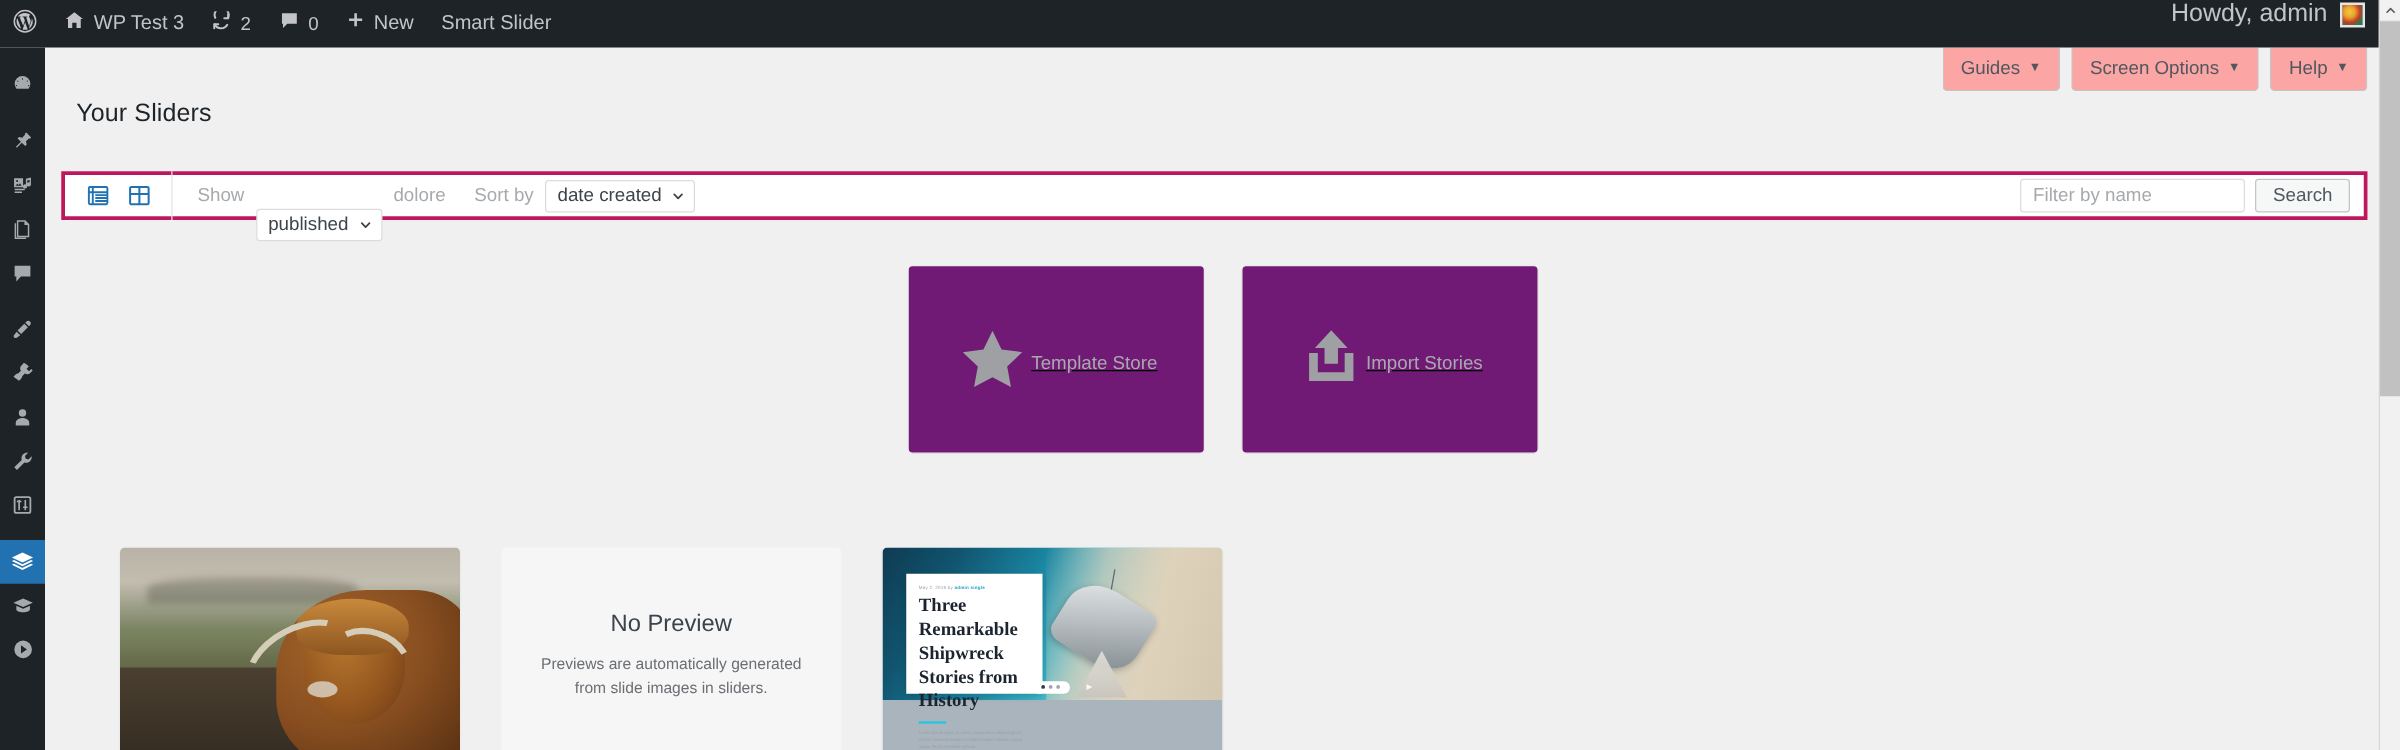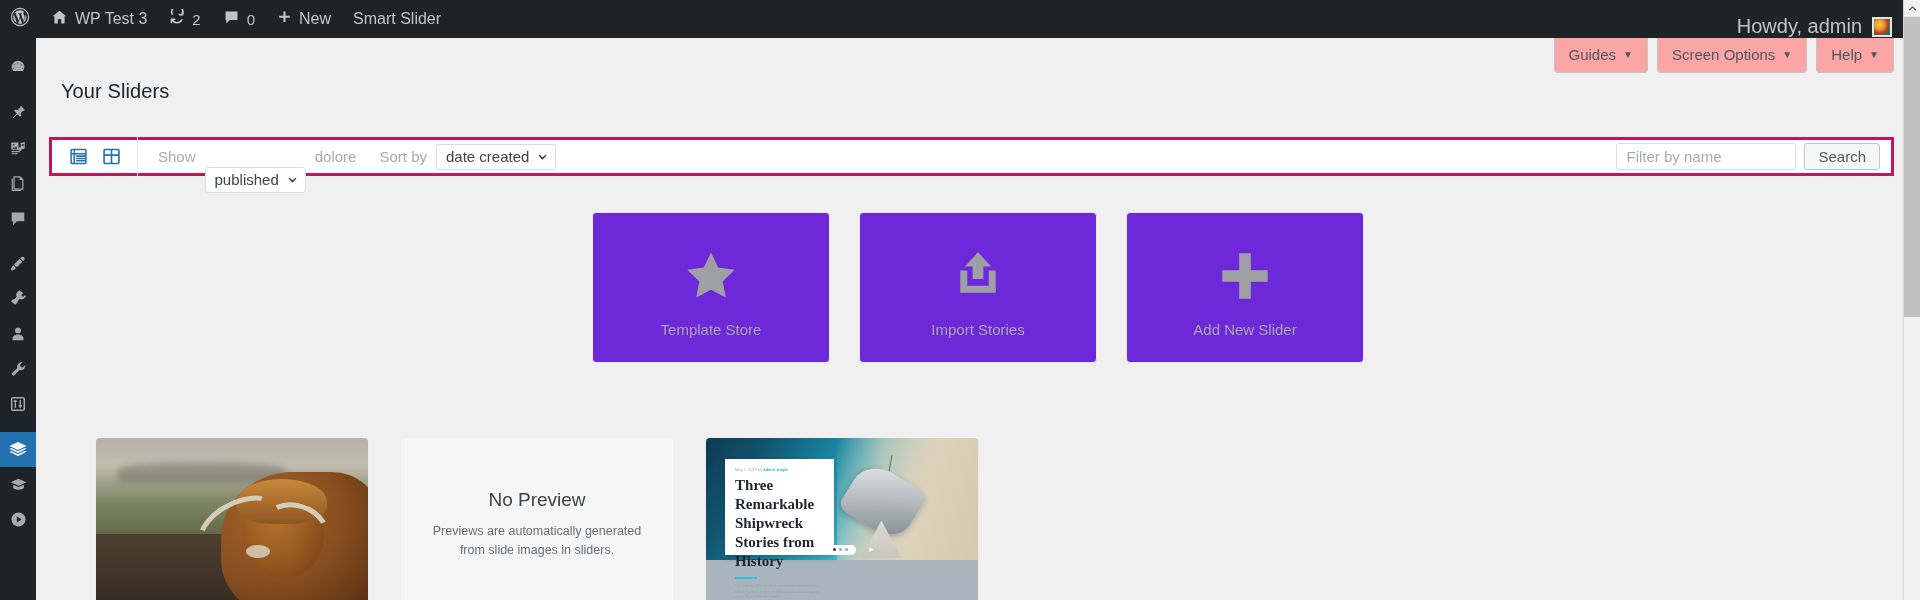--- a/index.html
+++ b/index.html
@@ -10,21 +10,21 @@
     background: #f0f0f1;
   }
   #root { position: relative; width: 1920px; height: 600px; }
 
   
   .adminbar {
     position: absolute; top: 0; left: 0;
     width: 1920px; height: 38px;
     background: #1d2327;
     color: #c3c4c7;
-    display: flex; align-items: flex-end;
+    display: flex; align-items: flex-start;
     font-size: 16px;
     z-index: 50;
   }
   .ab-item {
     display: flex; align-items: center; gap: 7px;
     height: 38px; padding: 0 11px;
     color: #c3c4c7; white-space: nowrap;
   }
   .ab-item.logo { padding-left: 9px; padding-right: 9px; }
   .ab-right { margin-left: auto; display: flex; align-items: center; padding-right: 28px; }
@@ -148,26 +148,27 @@
   }
 
   
   .actioncards {
     position: absolute; left: 0; top: 174px;
     width: 1884px;
     display: flex; justify-content: center; gap: 29px;
   }
   .acard {
     width: 238px; height: 151px;
-    background: #6d28d9;
+    background: #701a75;
     border: 1px solid #eaeaea;
     border-radius: 4px;
-    display: flex; flex-direction: column;
+    display: flex; flex-direction: row;
     align-items: center; justify-content: center;
     gap: 0;
+    text-decoration: underline;
   }
   .acard .ic { height: 78px; display:flex; align-items:center; justify-content:center; }
   .acard .lbl {
     font-size: 15px; color: #a7aaad; margin-top: 6px;
   }
 
   
   .slidergrid {
     position: absolute; left: 60px; top: 400px;
     display: flex; gap: 33px;
@@ -535,28 +536,20 @@
       <div class="acard">
         <div class="ic">
           <svg width="56" height="58" viewBox="0 0 24 24" fill="#9ea0a3">
             <path d="M12 1.8l5.6 6.1h-3.3v5.4H9.7V7.9H6.4L12 1.8z"></path>
             <path d="M4.4 9.6h3v6.6h9.2V9.6h3v9.6H4.4V9.6z"></path>
           </svg>
         </div>
         <div class="lbl">Import Stories</div>
       </div>
 
-      <div class="acard">
-        <div class="ic">
-          <svg width="58" height="58" viewBox="0 0 24 24" fill="#9ea0a3">
-            <path d="M9.6 2.6h4.8v7h7v4.8h-7v7H9.6v-7h-7V9.6h7v-7z"></path>
-          </svg>
-        </div>
-        <div class="lbl">Add New Slider</div>
-      </div>
     </div>
 
     <div class="slidergrid">
 
       <div class="sliderbox">
         <div class="thumb">
           <div class="cow-sky"></div>
           <div class="cow-tree"></div>
           <div class="cow-field"></div>
           <div class="cow-dirt"></div>

